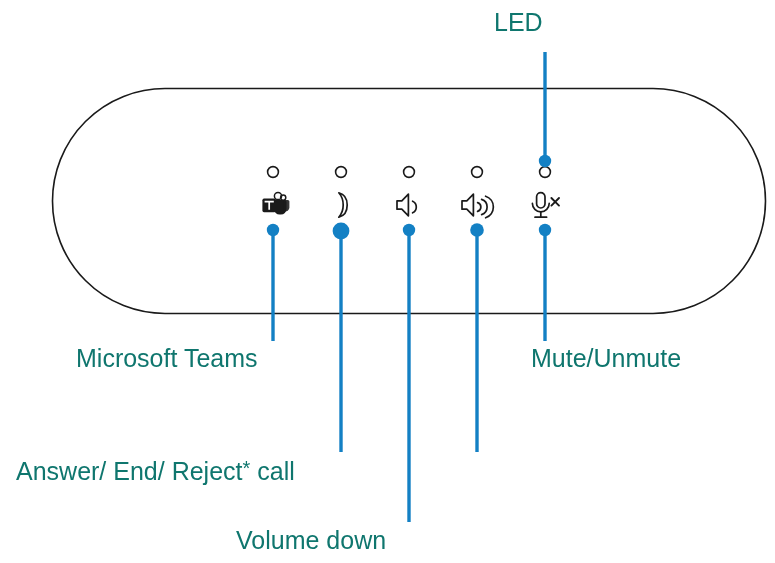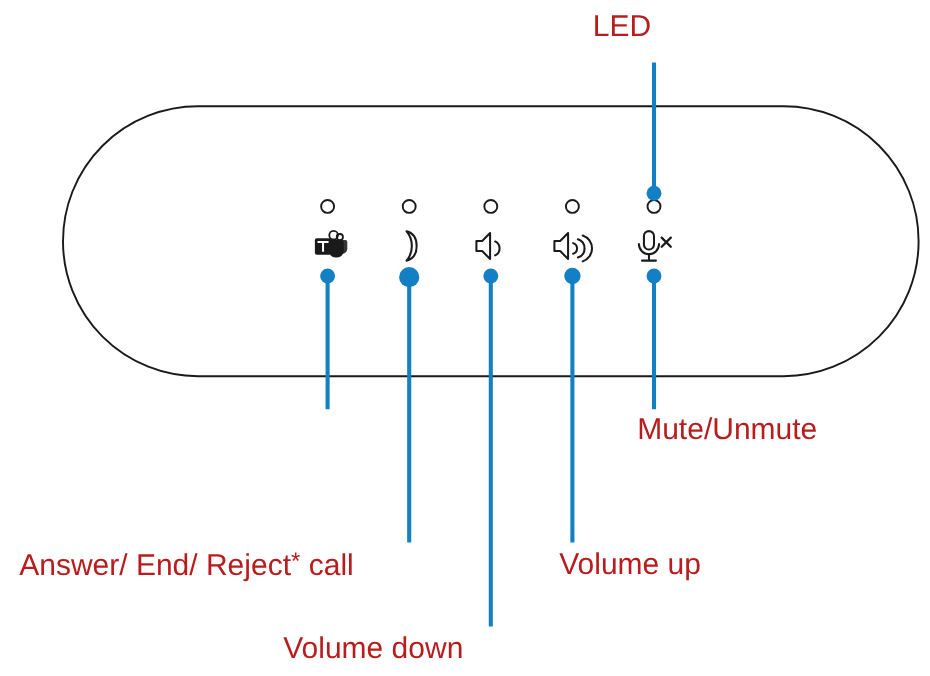--- a/index.html
+++ b/index.html
@@ -17,21 +17,21 @@
   }
   #diagram-svg {
     position: absolute;
     left: 0;
     top: 0;
     width: 775px;
     height: 563px;
   }
   .callout-label {
     position: absolute;
-    color: #b91c1c;
+    color: #0f766e;
     font-family: "Liberation Sans", sans-serif;
     font-size: 25px;
     font-weight: 400;
     line-height: 1;
     white-space: nowrap;
   }
   .callout-label .ast {
     font-size: 20px;
     vertical-align: 5px;
   }
@@ -123,22 +123,22 @@
 
     <g>
       <circle cx="545" cy="230" r="6.2" fill="#1380c4"></circle>
       <line x1="545" y1="230" x2="545" y2="341" stroke="#1380c4" stroke-width="3.4"></line>
     </g>
 
   </svg>
 
   <div class="callout-label" id="label-led">LED</div>
 
+  <div class="callout-label" id="label-teams">Microsoft Teams</div>
 
   <div class="callout-label" id="label-answer"><span>Answer/ End/ Reject</span><span class="ast">*</span><span> call</span></div>
 
   <div class="callout-label" id="label-mute">Mute/Unmute</div>
 
-  <div class="callout-label" id="label-volup">Volume up</div>
 
   <div class="callout-label" id="label-voldown">Volume down</div>
 
 </div>
 
 </body></html>

